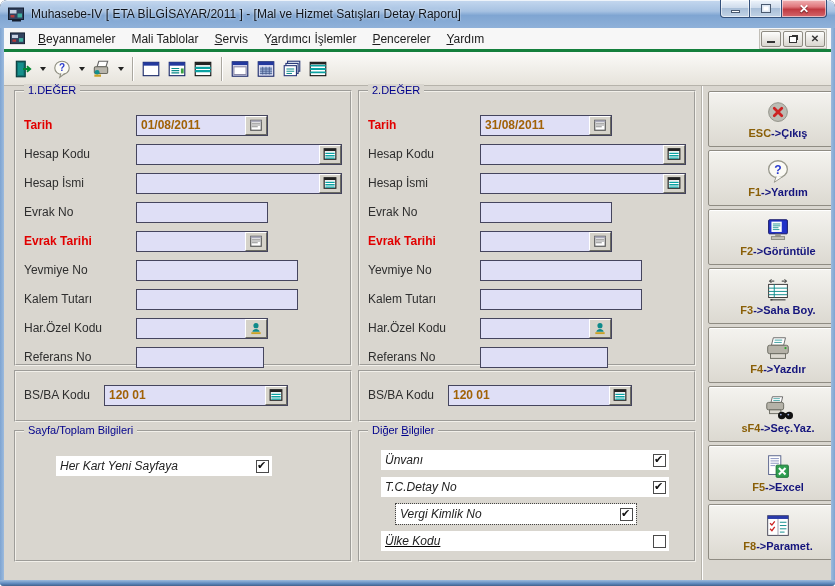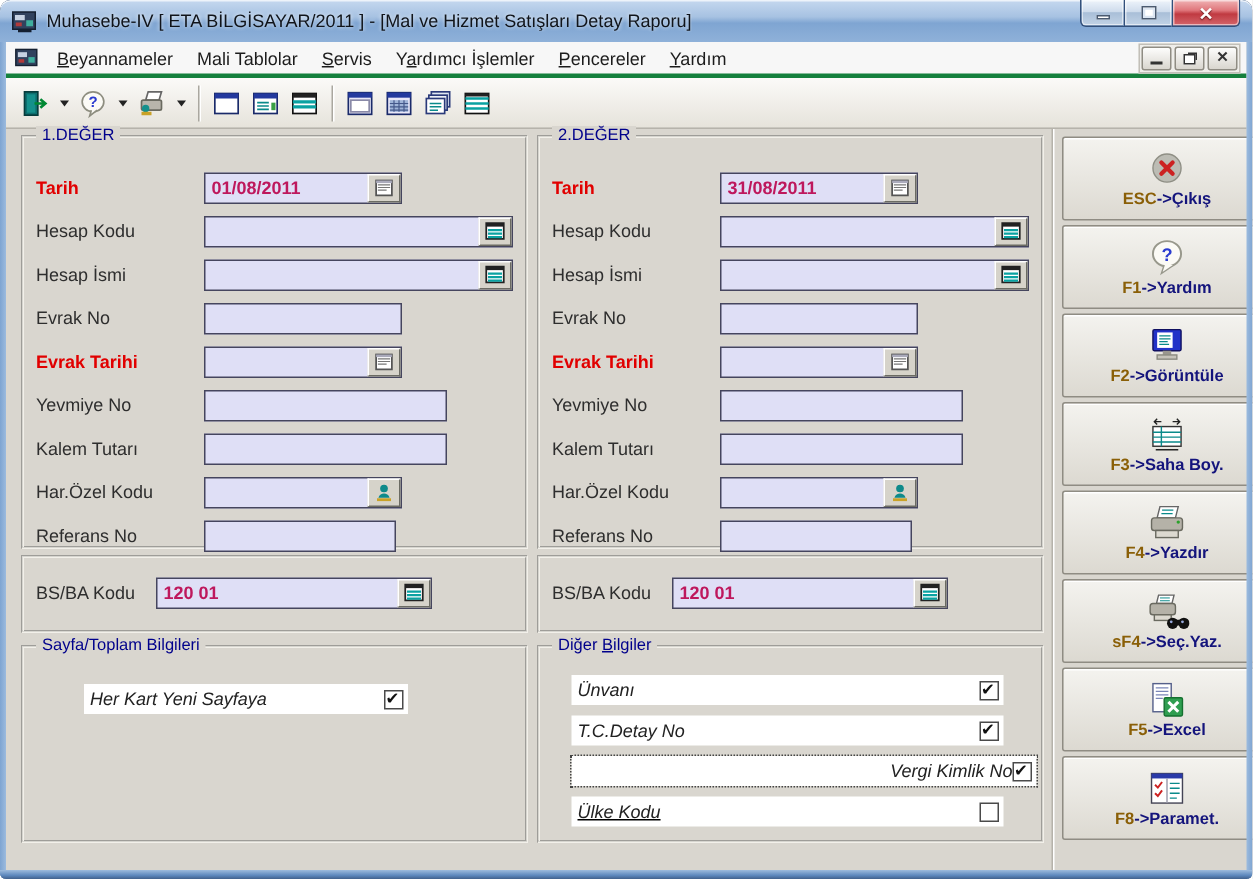--- a/index.html
+++ b/index.html
@@ -50,21 +50,21 @@
   .content { position:absolute; top:86px; left:4px; right:4px; bottom:6px; background:#d9d6cf; }
   .frame { position:absolute; border:2px groove #f2f0ea; }
   .gtitle { position:absolute; top:-8px; left:8px; background:#d9d6cf; padding:0 4px;
             font-size:11px; color:#00008b; }
   
   .frow { display:flex; align-items:center; height:22px; margin:0 8px 7px 8px; }
   .frow:first-of-type { margin-top:22px; }
   .flabel { width:112px; flex:0 0 auto; font-size:12px; color:#2e2e2e; }
   .flabel.red { color:#e10000; font-weight:bold; }
   .finput { display:flex; align-items:stretch; height:21px; border:1px solid #45455e; background:#dfdff6; }
-  .finput .fval { flex:1; font-size:12px; font-weight:bold; color:#be185d; padding:2px 4px; overflow:hidden; white-space:nowrap; }
+  .finput .fval { flex:1; font-size:12px; font-weight:bold; color:#a16207; padding:2px 4px; overflow:hidden; white-space:nowrap; }
   .w130 { width:132px; } .w160 { width:162px; } .w126 { width:128px; } .wfull { flex:1; }
   .fbtn { width:22px; flex:0 0 auto; border:1px solid; border-color:#fff #6b6b63 #6b6b63 #fff; background:#d6d3ca;
           display:flex; align-items:center; justify-content:center; padding:0; }
   
   .cbrow { position:absolute; background:#fff; height:20px; display:flex; align-items:center; }
   .cblabel { flex:1; font-size:12px; font-style:italic; color:#222; padding-left:4px; white-space:nowrap; overflow:hidden; }
   .cb { width:13px; height:13px; border:1px solid #4a4a4a; background:#fff; margin-right:3px; position:relative; flex:0 0 auto; }
   .cb.checked::after { content:"✔"; position:absolute; left:0px; top:-2px; font-size:11px; color:#111; }
   .cbrow.focused { outline:1px dotted #444; outline-offset:0px; }
   
@@ -450,21 +450,21 @@
     <div class="frame" style="left:354px; top:344px; width:338px; height:132px;">
       <span class="gtitle">Diğer <u>B</u>ilgiler</span>
       <div class="cbrow" style="left:21px; top:18px; width:288px;">
         <span class="cblabel">Ünvanı</span>
         <span class="cb checked"></span>
       </div>
       <div class="cbrow" style="left:21px; top:45px; width:288px;">
         <span class="cblabel">T.C.Detay No</span>
         <span class="cb checked"></span>
       </div>
-      <div class="cbrow focused" style="left:21px; top:72px; width:310px;text-align:right;">
+      <div class="cbrow focused" style="left:36px; top:72px; width:240px;">
         <span class="cblabel">Vergi Kimlik No</span>
         <span class="cb checked"></span>
       </div>
       <div class="cbrow" style="left:21px; top:99px; width:288px;text-decoration:underline;">
         <span class="cblabel">Ülke Kodu</span>
         <span class="cb"></span>
       </div>
     </div>
 
     <div class="sidebar">

